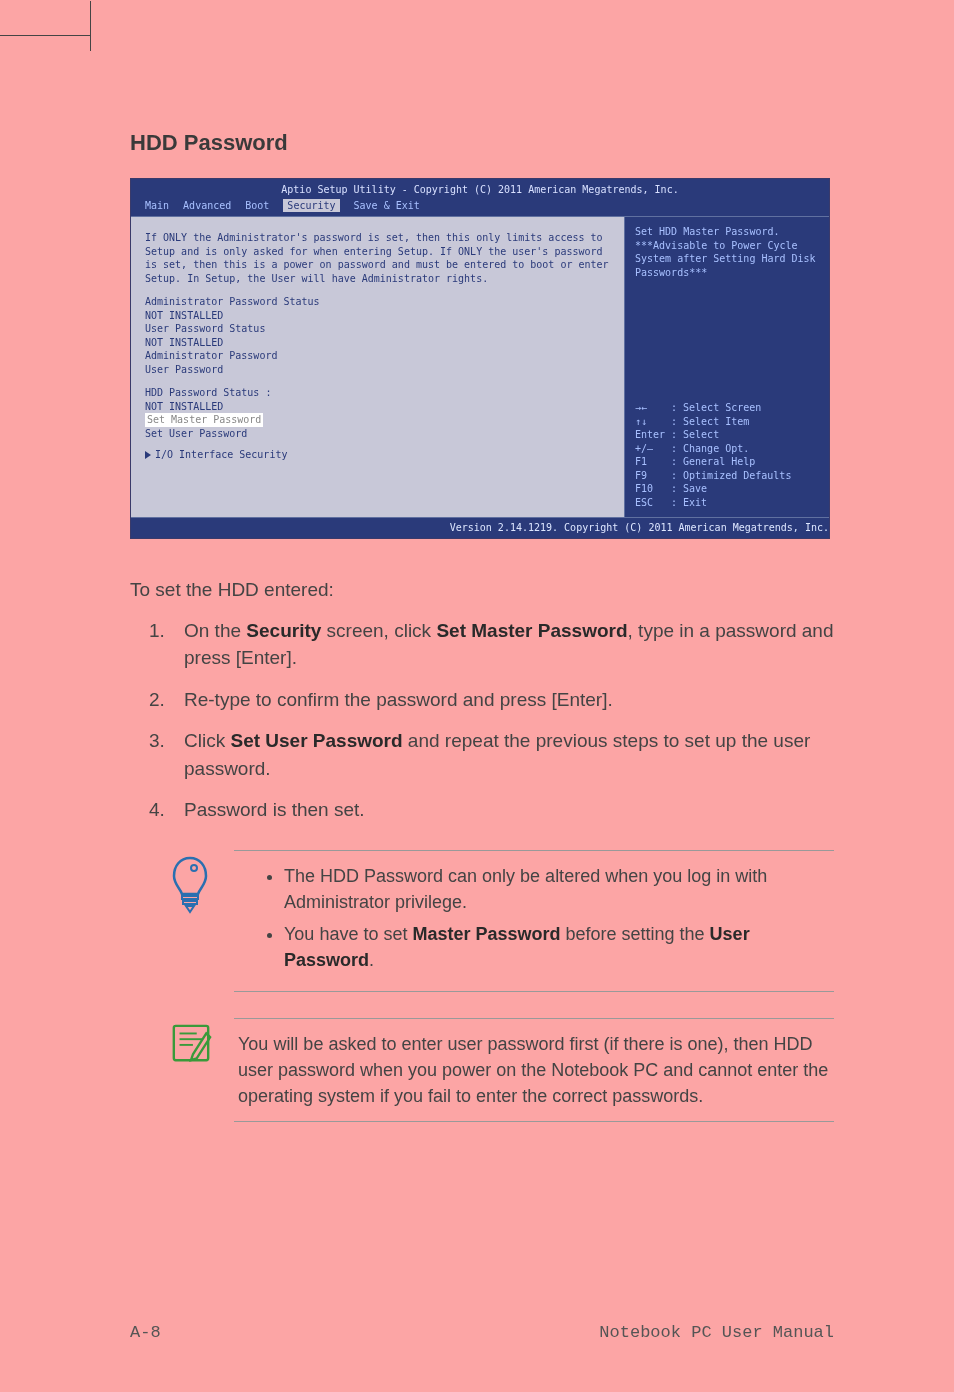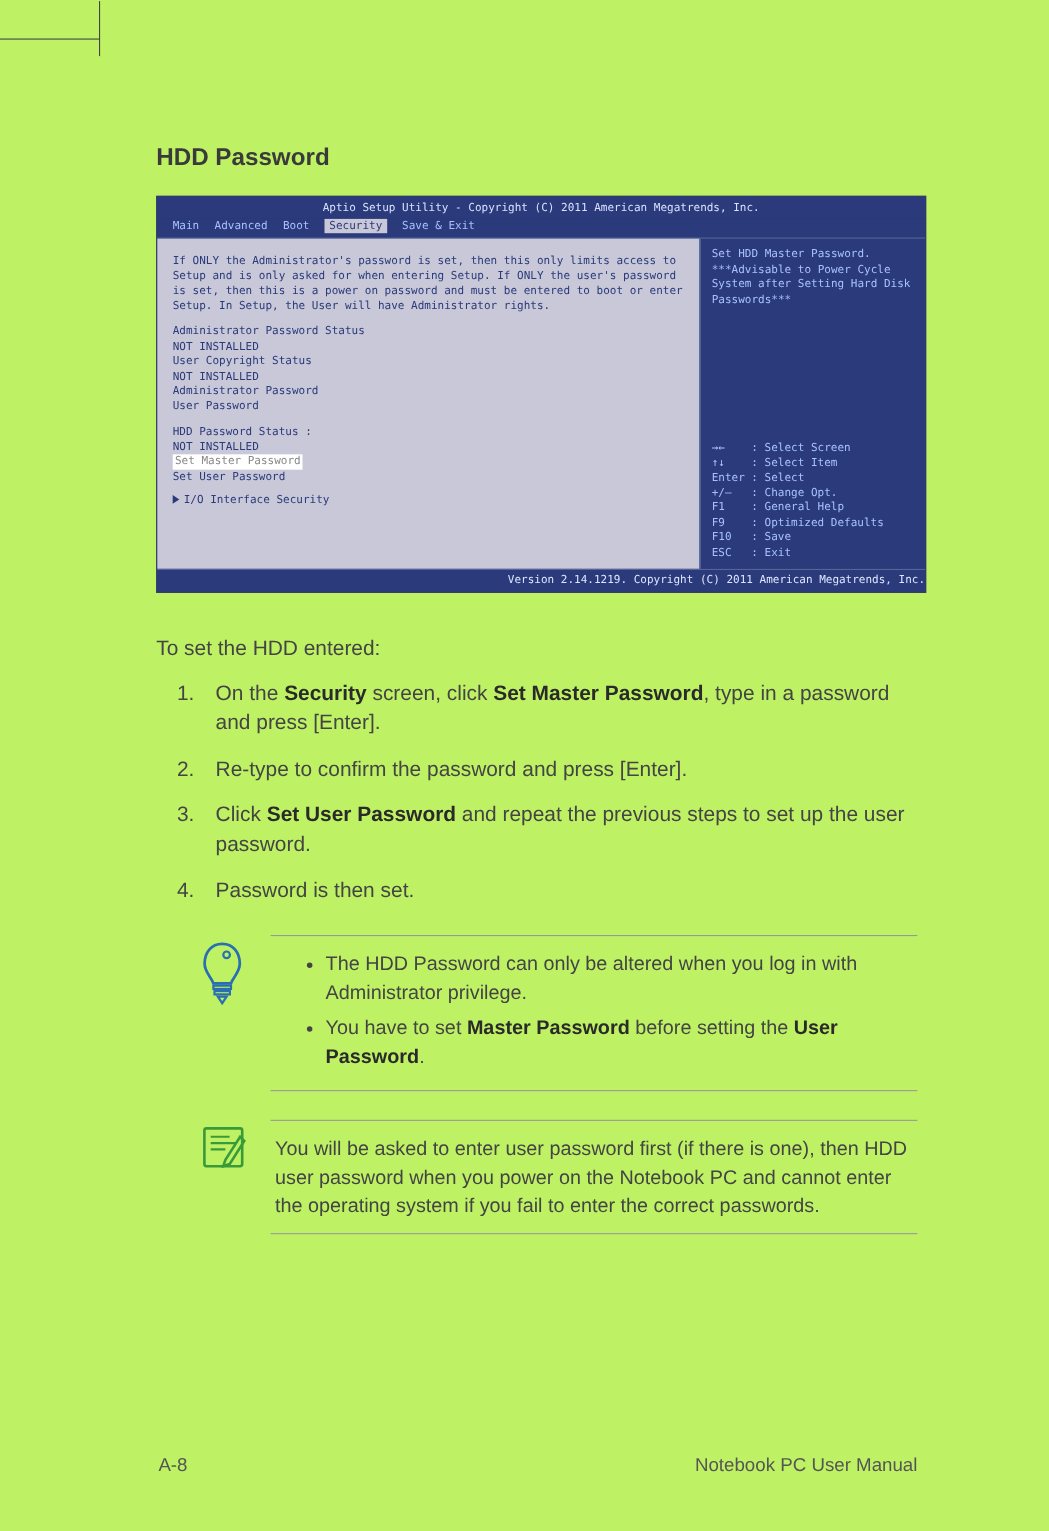--- a/index.html
+++ b/index.html
@@ -5,24 +5,24 @@
   * { box-sizing: border-box; margin: 0; padding: 0; }
   body {
     width: 954px;
     height: 1392px;
     background: #fff;
     font-family: "Segoe UI", Arial, sans-serif;
     color: #333;
     position: relative;
   }
   .page {
-    background: #bef264;
+    background: #fca5a5;
     width: 100%;
     height: 100%;
-    padding: 60px 0 0 12px;
+    padding: 60px 0 0 0;
     position: relative;
   }
   .crop-mark {
     position: absolute;
     top: 35px; left: 0;
     width: 90px; height: 24px;
     border-top: 1.5px solid #444;
   }
   .crop-mark::before {
     content: "";
@@ -149,26 +149,27 @@
   }
   .callout ul {
     list-style: disc;
     padding-left: 24px;
   }
   .callout ul li { margin-bottom: 6px; margin-left: 22px; }
   
   .footer {
     position: absolute;
     bottom: 50px;
-    left: 144px;
+    left: 130px;
     right: 120px;
     display: flex;
     justify-content: space-between;
     font-size: 17px;
     color: #555;
+    font-family: Liberation Mono, monospace;
   }
   .io-row { color: #2a3a7a; }
   .io-arrow { display:inline-block; width:0; height:0; border-top:4px solid transparent; border-bottom:4px solid transparent; border-left:6px solid #2a3a7a; margin-right:4px; vertical-align:middle; }
   b { font-weight: 700; color: #2a2a2a; }
 </style>
 </head>
 <body>
 
 <div class="page">
   <div class="crop-mark"></div>
@@ -186,21 +187,21 @@
         <span>Save &amp; Exit</span>
       </div>
       <div class="bios-body">
         <div class="bios-left">
           <div class="desc">If ONLY the Administrator's password is set, then this only limits access to Setup and is only asked for when entering Setup. If ONLY the user's password is set, then this is a power on password and must be entered to boot or enter Setup. In Setup, the User will have Administrator rights.</div>
           <div class="bios-row">
               <span class="lab">Administrator Password Status</span>
               <span class="val">NOT INSTALLED</span>
             </div>
           <div class="bios-row">
-              <span class="lab">User Copyright Status</span>
+              <span class="lab">User Password Status</span>
               <span class="val">NOT INSTALLED</span>
             </div>
           <div class="blue-item">Administrator Password</div>
           <div class="blue-item">User Password</div>
           <div style="height:10px"></div>
           <div class="bios-row">
               <span class="lab">HDD Password Status :</span>
               <span class="val">NOT INSTALLED</span>
             </div>
           <div><span class="highlight">Set Master Password</span></div>

